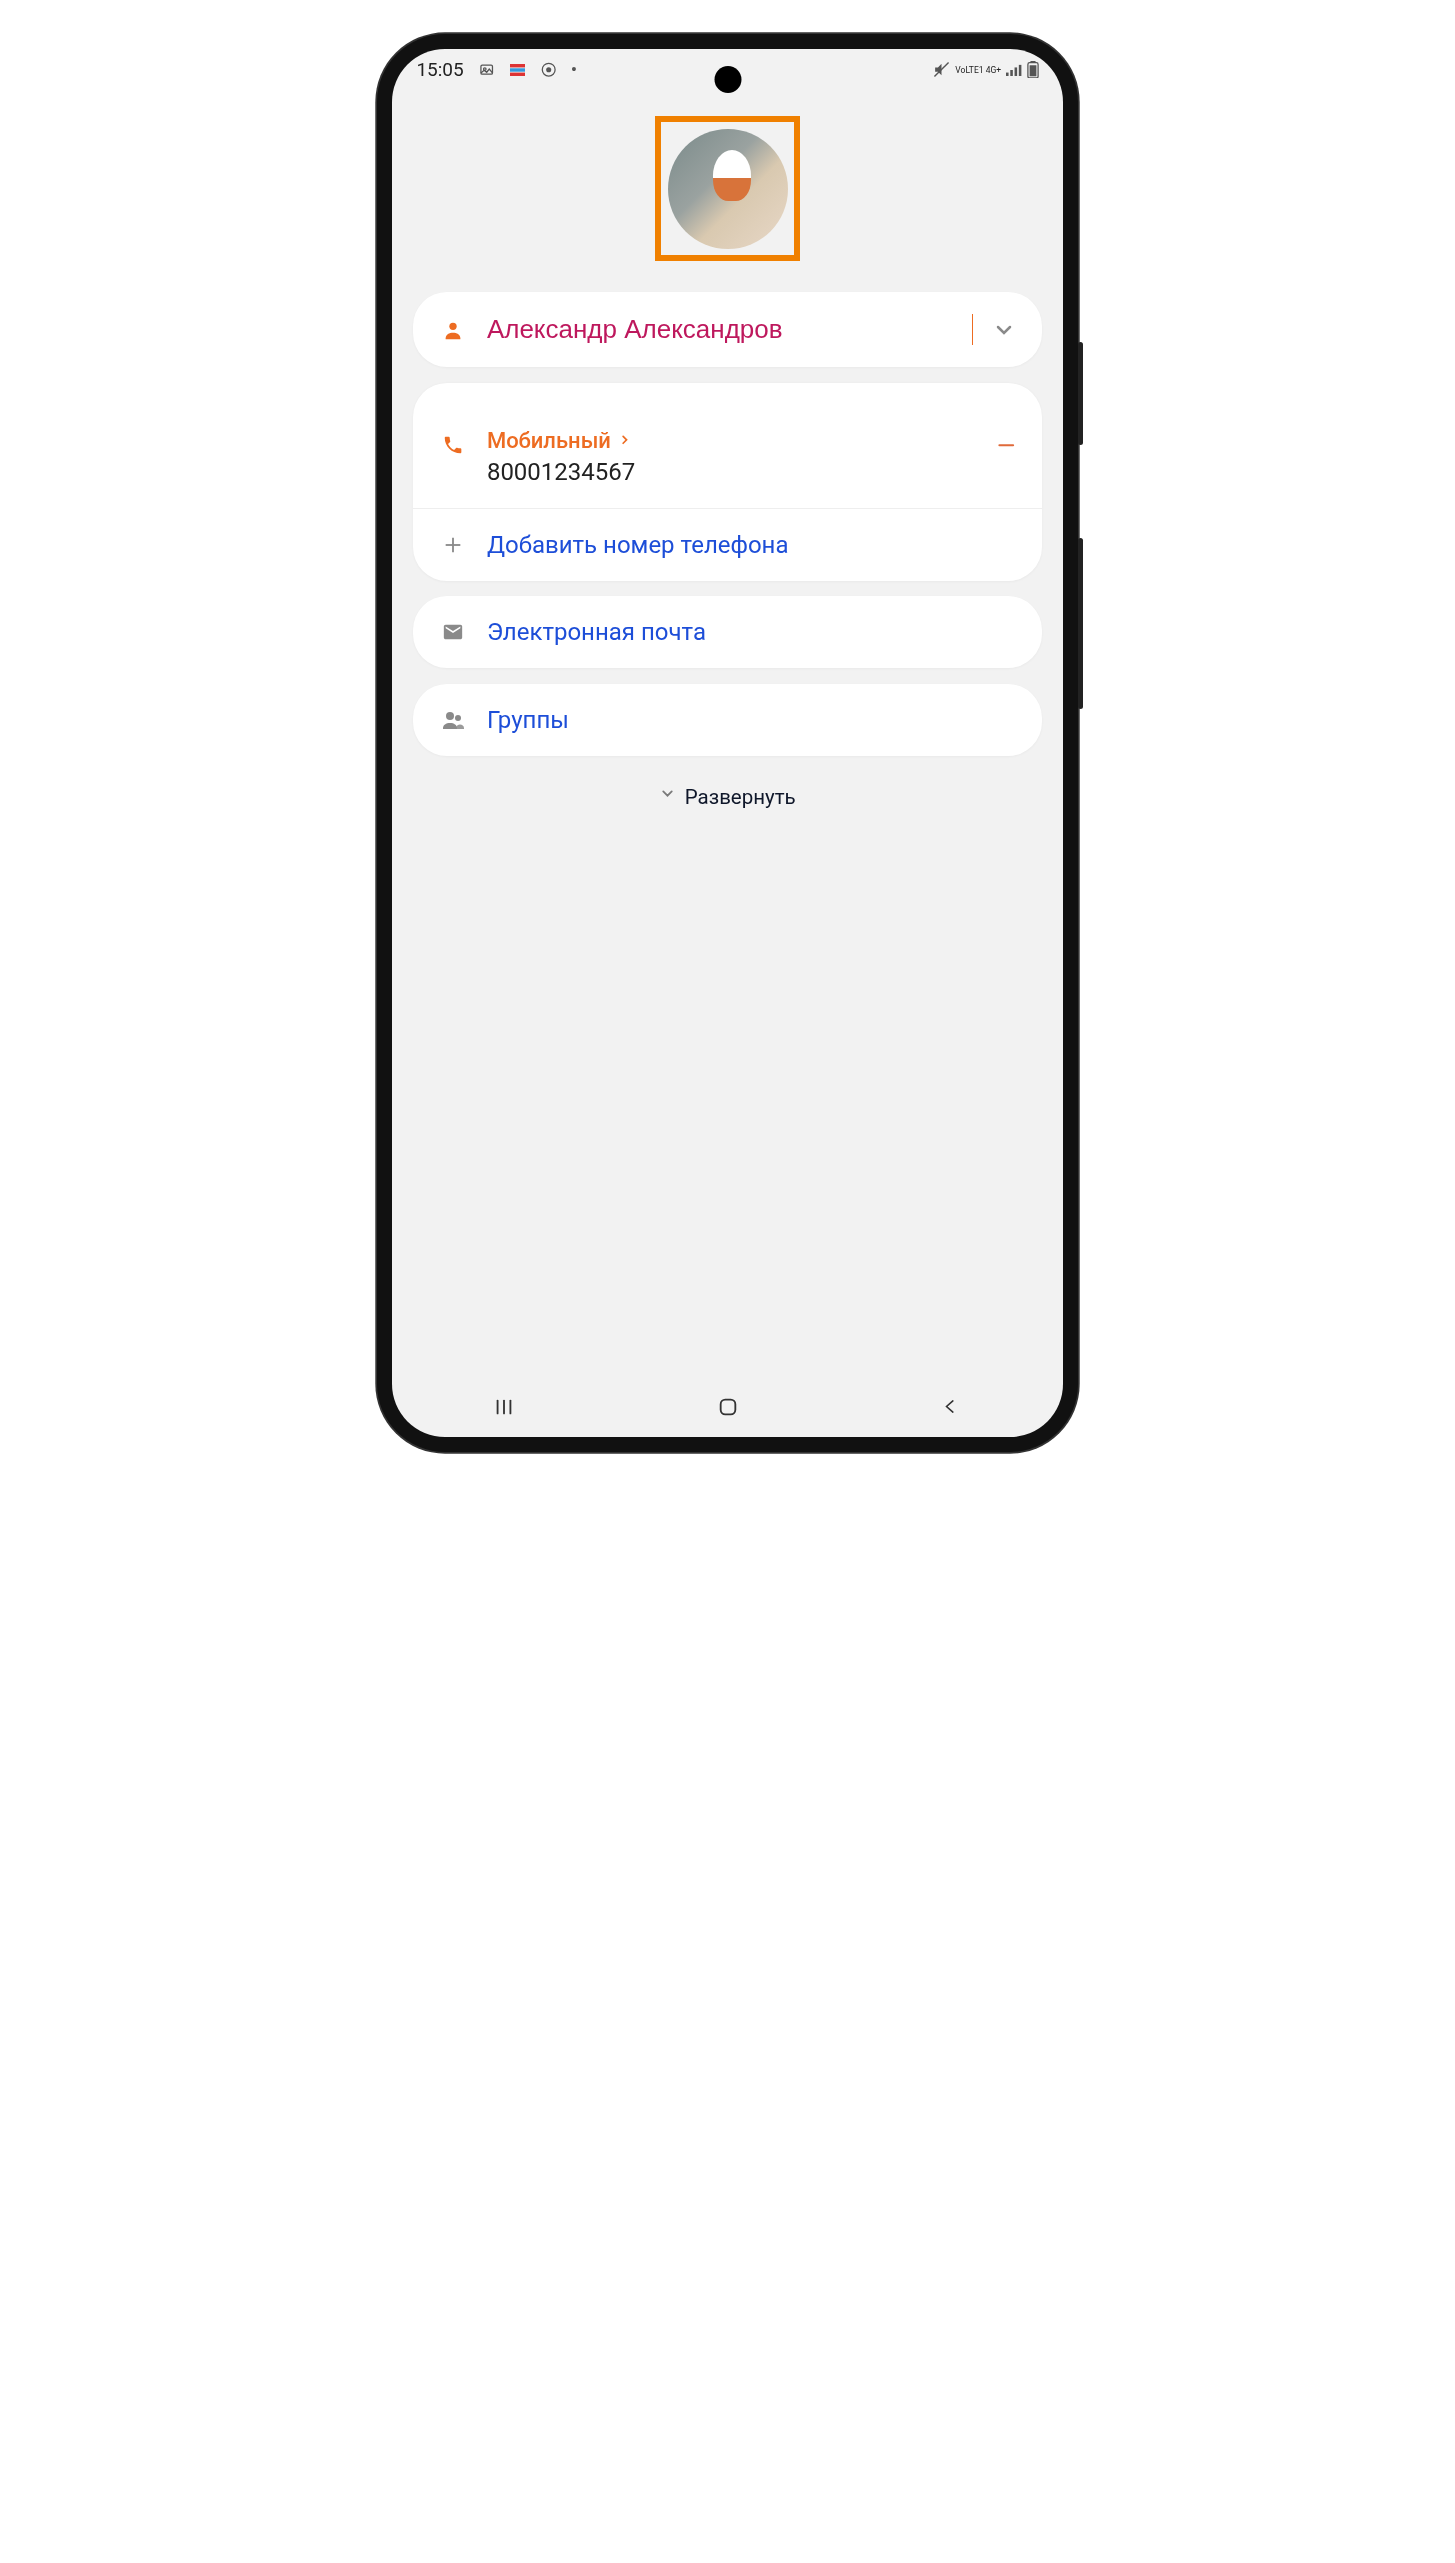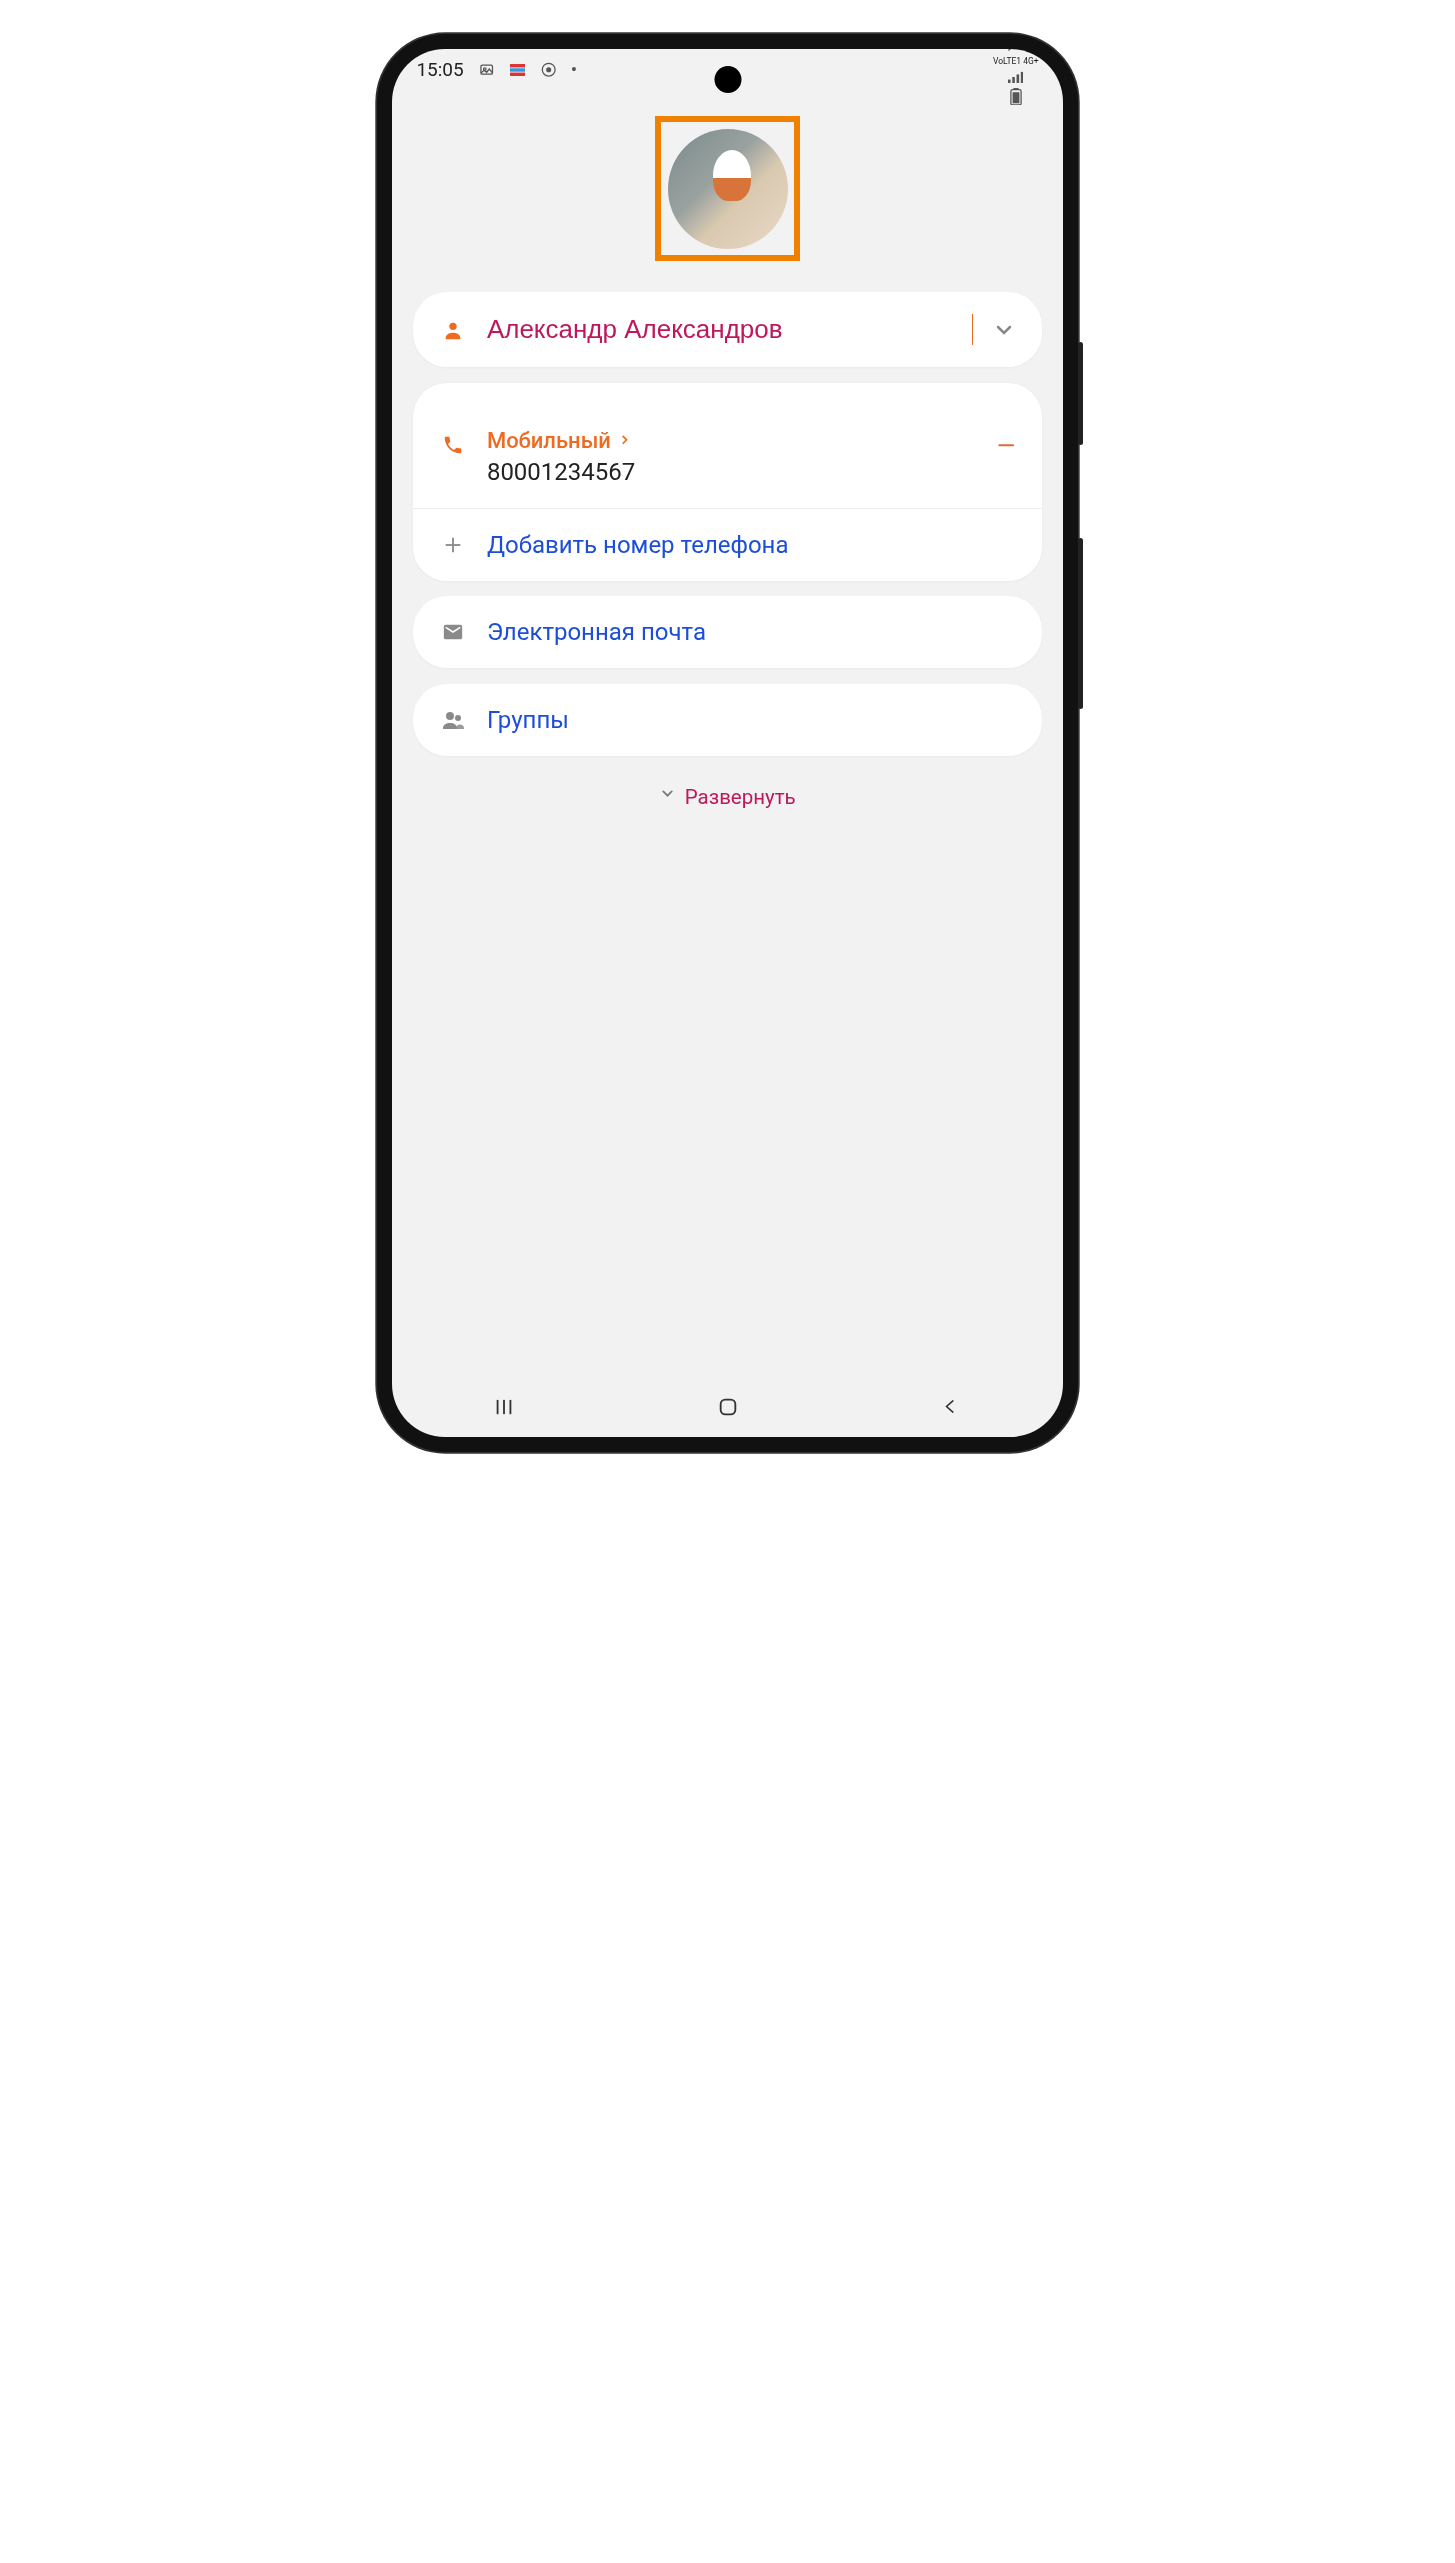--- a/index.html
+++ b/index.html
@@ -44,21 +44,21 @@
   .status-bar {
     height: 41px;
     display: flex;
     align-items: center;
     justify-content: space-between;
     padding: 0 24px;
     font-size: 19px;
     color: #222;
   }
   .status-left { display:flex; align-items:center; gap:14px; }
-  .status-right { display:flex; align-items:center; gap:5.1px; font-size:9.4px; line-height:1;flex-direction:column; }
+  .status-right { display:flex; align-items:center; gap:5.1px; font-size:9.4px; line-height:1; }
   .mini-icon { width:17px; height:17px; display:inline-flex; align-items:center; justify-content:center; }
   .content {
     flex: 1;
     display: flex;
     flex-direction: column;
     overflow: hidden;
   }
   .avatar-wrap {
     display:flex; justify-content:center;
     padding: 26px 0 31px;
@@ -97,21 +97,21 @@
   .value-text { font-size:24px; color:#222; }
   .name-input {
     flex:1; font-size:26px; color:#be185d; border:none; outline:none;
     background:transparent; border-right: 1.7px solid #ed6c22; padding-right:13px;
   }
   .placeholder-text { font-size:24px; color:#1d4ed8; }
   .trail { color:#8a8a8a; display:flex; align-items:center; }
   .minus { color:#e06a3a; font-size:29px; font-weight:300; }
   .expand-row {
     display:flex; justify-content:center; align-items:flex-start; gap:8.5px;
-    color:#be185d; font-size:20.5px; padding: 29px 0;
+    color:#0f172a; font-size:20.5px; padding: 29px 0;
   }
   .spacer { flex:1; }
   .bottom-actions {
     display:flex; justify-content:space-around;
     padding: 22px 34px 15.4px;
   }
   .action-btn {
     color:#dc5a17; font-size:26px; font-weight:600;
     background:none; border:none; cursor:pointer;
   }

